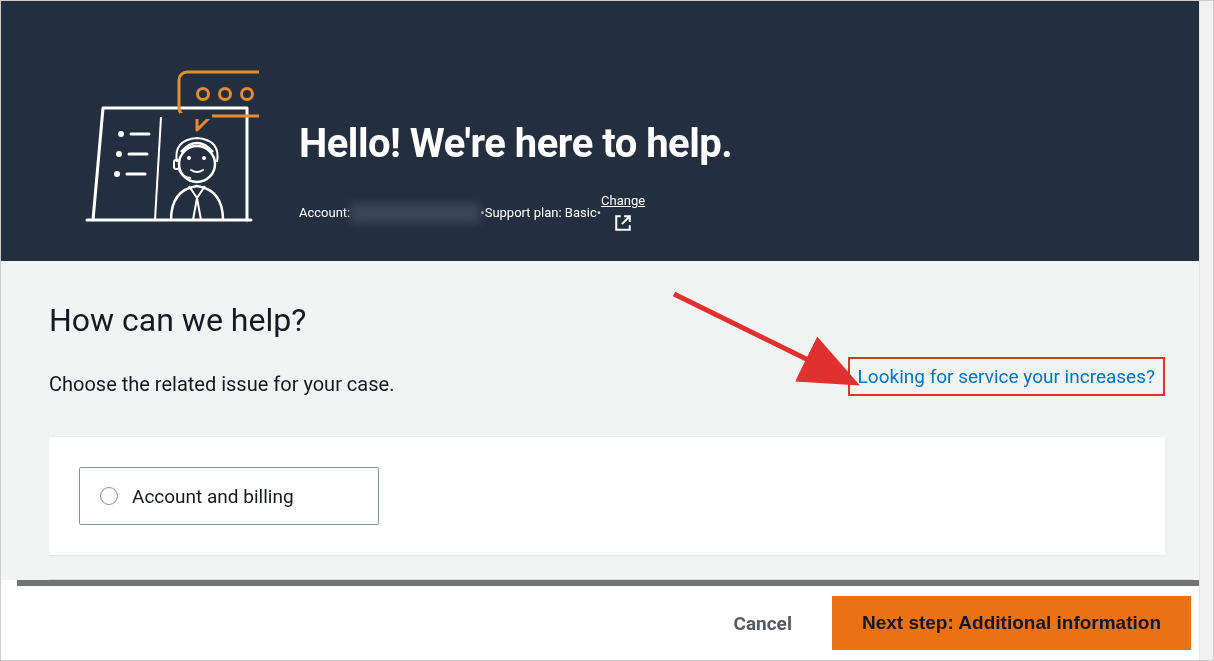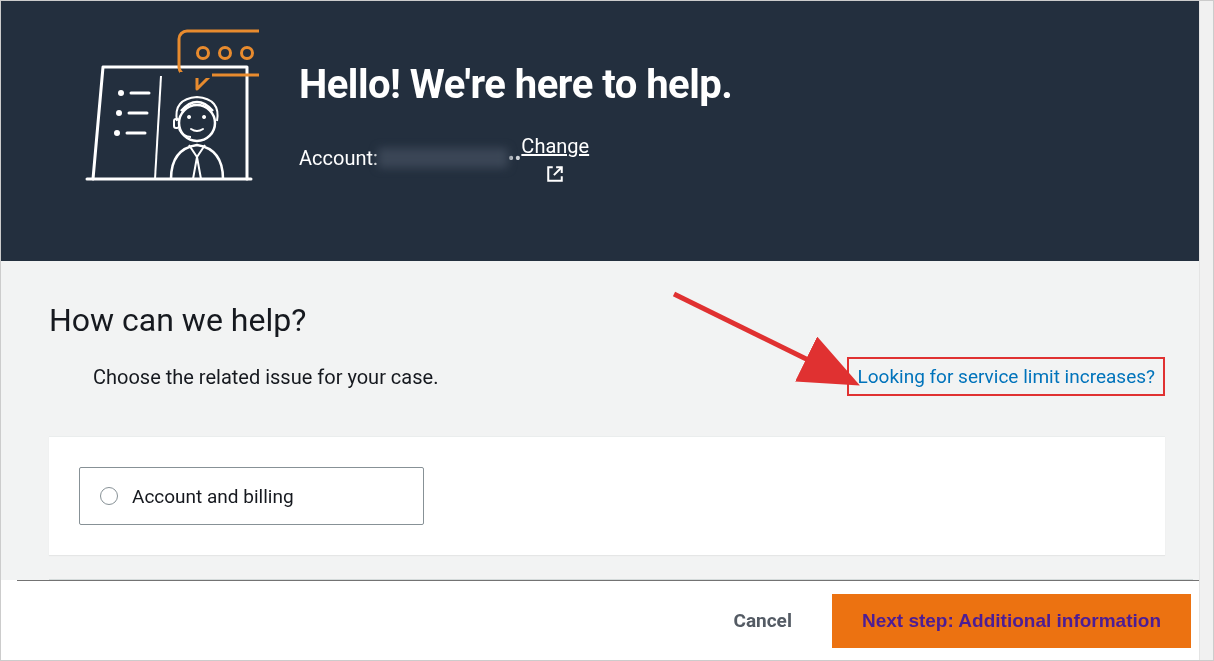--- a/index.html
+++ b/index.html
@@ -18,22 +18,22 @@
     .container {
       width: 100%;
       height: 100%;
       overflow: hidden;
       position: relative;
     }
     .hero {
       background: #232f3e;
       height: 260px;
       display: flex;
-      align-items: flex-start;
-      padding: 20px 48px;
+      align-items: flex-end;
+      padding: 29px 48px;
       gap: 40px;
     }
     .hero-illustration {
       width: 210px;
       height: 170px;
       flex-shrink: 0;
       position: relative;
     }
     .hero-text {
       padding-top: 40px;
@@ -43,21 +43,21 @@
       font-size: 40px;
       font-weight: 700;
       letter-spacing: -0.5px;
       margin-bottom: 26px;
     }
     .hero-meta {
       display: flex;
       align-items: center;
       gap: 0;
       color: #fff;
-      font-size: 20px;
+      font-size: 13px;
     }
     .hero-account-value {
       display: inline-block;
       width: 130px;
       height: 20px;
       background: #3b4656;
       filter: blur(4px);
       border-radius: 3px;
       vertical-align: middle;
     }
@@ -86,23 +86,22 @@
     }
     .main-title {
       font-size: 32px;
       font-weight: 400;
       color: #16191f;
       margin-bottom: 18px;
     }
     .subrow {
       display: flex;
       justify-content: space-between;
-      align-items: center;
+      align-items: flex-end;
       margin-bottom: 40px;
-      margin-left: 44px;
     }
     .sub-label {
       font-size: 20px;
       color: #16191f;
     }
     .limit-link {
       color: #0073bb;
       font-size: 19px;
       cursor: pointer;
       text-decoration: none;
@@ -113,21 +112,21 @@
     }
     .card {
       background: #fff;
       border-top: 1px solid #eaeded;
       padding: 30px;
       display: flex;
       gap: 30px;
       box-shadow: 0 1px 1px rgba(0,0,0,0.05);
     }
     .option {
-      width: 345px;
+      width: 300px;
       height: 58px;
       border: 1px solid #879196;
       border-radius: 2px;
       display: flex;
       align-items: center;
       padding: 0 20px;
       cursor: pointer;
       background: #fff;
     }
     .radio-circle {
@@ -142,21 +141,21 @@
       font-size: 19px;
       color: #16191f;
     }
     .footer {
       position: absolute;
       bottom: 0;
       left: 16px;
       right: 2px;
       height: 80px;
       background: #fff;
-      border-top: 1px solid #737373;
+      border-top: 6px solid #737373;
       display: flex;
       justify-content: flex-end;
       align-items: center;
       gap: 40px;
       padding: 0 20px;
     }
     .footer-divider {
       position: absolute;
       bottom: 80px;
       left: 48px;
@@ -165,21 +164,21 @@
       background: #d5dbdb;
     }
     .cancel-link {
       color: #545b64;
       font-size: 19px;
       font-weight: 700;
       cursor: pointer;
     }
     .next-button {
       background: #ec7211;
-      color: #4c1d95;
+      color: #0f172a;
       font-size: 19px;
       font-weight: 700;
       border: none;
       padding: 16px 30px;
       cursor: pointer;
     }
     .arrow-annotation {
       position: absolute;
       top: 285px;
       left: 665px;
@@ -234,41 +233,42 @@
         <circle cx="176" cy="32" r="5.5" fill="none" stroke="#e88b2e" stroke-width="3"></circle>
         <circle cx="198" cy="32" r="5.5" fill="none" stroke="#e88b2e" stroke-width="3"></circle>
       </svg>
     </div>
     <div class="hero-text">
       <h1 class="hero-title">Hello!  We're here to help.</h1>
       <div class="hero-meta">
         <span>Account:</span>
         <span class="hero-account-value"></span>
         <span class="dot">•</span>
+        <span>Support plan: Basic</span>
         <span class="dot">•</span>
         <a class="change-link">
           <span>Change</span>
           <span class="external-icon">
             <svg viewBox="0 0 16 16" width="18" height="18" fill="none" stroke="#fff" stroke-width="1.8">
               <path d="M6 2 H2 V14 H14 V10"></path>
               <path d="M9 2 H14 V7"></path>
               <path d="M14 2 L7 9"></path>
             </svg>
           </span>
         </a>
       </div>
     </div>
   </div>
 
   <div class="main">
     <h2 class="main-title">How can we help?</h2>
     <div class="subrow">
       <div class="sub-label">Choose the related issue for your case.</div>
       <div class="limit-box">
-        <a class="limit-link">Looking for service limit increases?</a>
+        <a class="limit-link">Looking for service your increases?</a>
       </div>
     </div>
     <div class="card">
       <div class="option">
         <span class="radio-circle"></span>
         <span class="option-label">Account and billing</span>
       </div>
     </div>
   </div>
 

